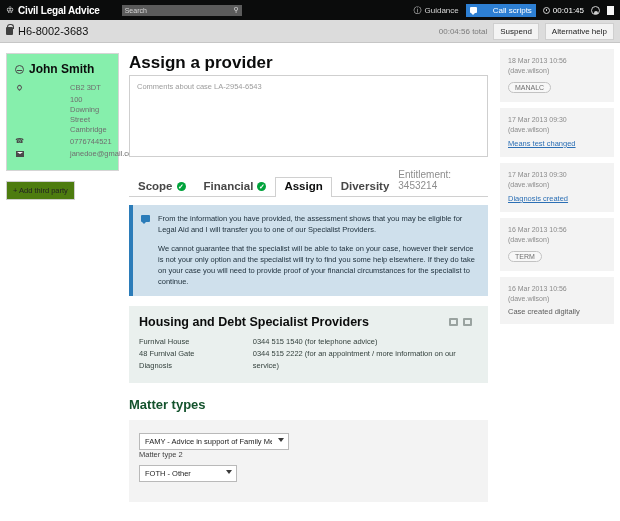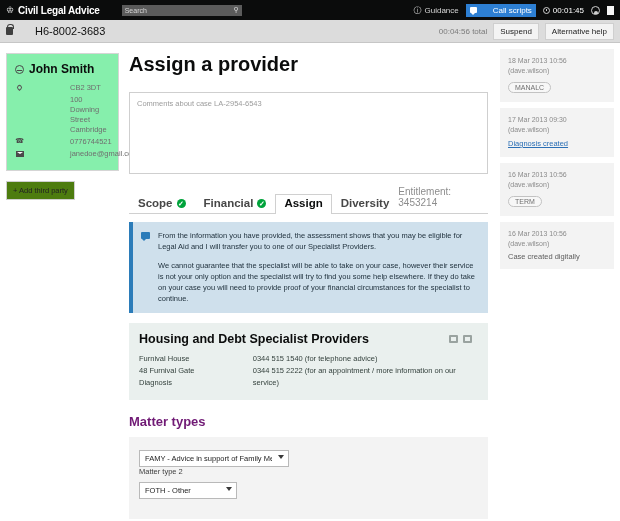--- a/index.html
+++ b/index.html
@@ -61,21 +61,21 @@
     border-radius:2px 2px 0 0; background:#cfcfcf;
   }
   .flag-ico { width: 7px; height: 9px; background: #f6f6f6; display:inline-block;}
 
   
   .casebar {
     height: 23px; background: #dcdcdc;
     display: flex; align-items: center; padding: 0 6px;
     border-bottom: 1px solid #c6c6c6;
   }
-  .case-left { display: flex; align-items: center; gap: 22px; }
+  .case-left { display: flex; align-items: center; gap: 5px; }
   .lock-ico {
     width: 7px; height: 8px; background: #3f3f3f; border-radius: 1px;
     position: relative; display: inline-block;
   }
   .lock-ico::before {
     content:""; position:absolute; top:-3px; left:1px;
     width:5px; height:4px; border:1px solid #3f3f3f; border-bottom:none;
     border-radius: 3px 3px 0 0;
   }
   .case-ref { font-size: 11px; color: #111; }
@@ -127,21 +127,21 @@
   }
   .addr-block { margin-left: 15px; }
   .addr-block .cust-txt { margin-bottom: 0; }
   .add-third {
     margin-top: 10px; background: #4d7c0f; border: 1px solid #cfcfcf;
     font-size: 7.5px; color: #222; padding: 4px 6px; font-family: inherit;
     cursor: pointer;
   }
 
   
-  .page-title { font-size: 20px; font-weight: bold; color: #0b0c0c; margin-bottom: 16px; }
+  .page-title { font-size: 17px; font-weight: bold; color: #0b0c0c; margin-bottom: 2px; }
   .comments-area {
     width: 100%; height: 82px; border: 1px solid #cfcfcf;
     background: #fff; font-family: inherit; font-size: 7.5px;
     color: #111; padding: 6px 7px; resize: none; outline: none;
   }
   .comments-area::placeholder { color: #9c9c9c; }
 
   
   .tabs {
     display: flex; align-items: flex-end; margin-top: 14px;
@@ -197,21 +197,21 @@
   }
   .sq-ico::after {
     content:""; position:absolute; left:2px; top:2px; width:5px; height:4px;
     background:#eaf0ee;
   }
   .prov-body { display: flex; margin-top: 7px; }
   .prov-addr { width: 120px; }
   .prov-addr div, .prov-phones div { font-size: 7.5px; color: #33403c; line-height: 12px; }
 
   
-  .matter-title { font-size: 13px; font-weight: bold; color: #701a75; margin-top: 14px; }
+  .matter-title { font-size: 13px; font-weight: bold; color: #14532d; margin-top: 14px; }
   .matter-panel {
     background: #f3f3f3; margin-top: 8px; padding: 10px 10px 12px 10px;
   }
   .field-label { font-size: 7.5px; color: #3e3e3e; margin-bottom: 3px; }
   .field-label + .select-wrap { margin-bottom: 8px; }
   .select-wrap { display: inline-block; position: relative; }
   .styled-select {
     font-family: inherit; font-size: 7.5px; color: #222;
     background: #fff; border: 1px solid #b9b9b9;
     padding: 3px 16px 3px 5px; appearance: none; -webkit-appearance: none;
@@ -398,20 +398,24 @@
   </div>
 
   <div class="col-right">
     <div class="timeline">
       <div class="tl-item">
         <div class="tl-meta">18 Mar 2013 10:56 (dave.wilson)</div>
         <span class="tl-badge">MANALC</span>
       </div>
       <div class="tl-item">
         <div class="tl-meta">17 Mar 2013 09:30 (dave.wilson)</div>
+        <span class="tl-link">Means test changed</span>
+      </div>
+      <div class="tl-item">
+        <div class="tl-meta">17 Mar 2013 09:30 (dave.wilson)</div>
         <span class="tl-link">Diagnosis created</span>
       </div>
       <div class="tl-item">
         <div class="tl-meta">16 Mar 2013 10:56 (dave.wilson)</div>
         <span class="tl-badge">TERM</span>
       </div>
       <div class="tl-item">
         <div class="tl-meta">16 Mar 2013 10:56 (dave.wilson)</div>
         <span class="tl-plain">Case created digitally</span>
       </div>

